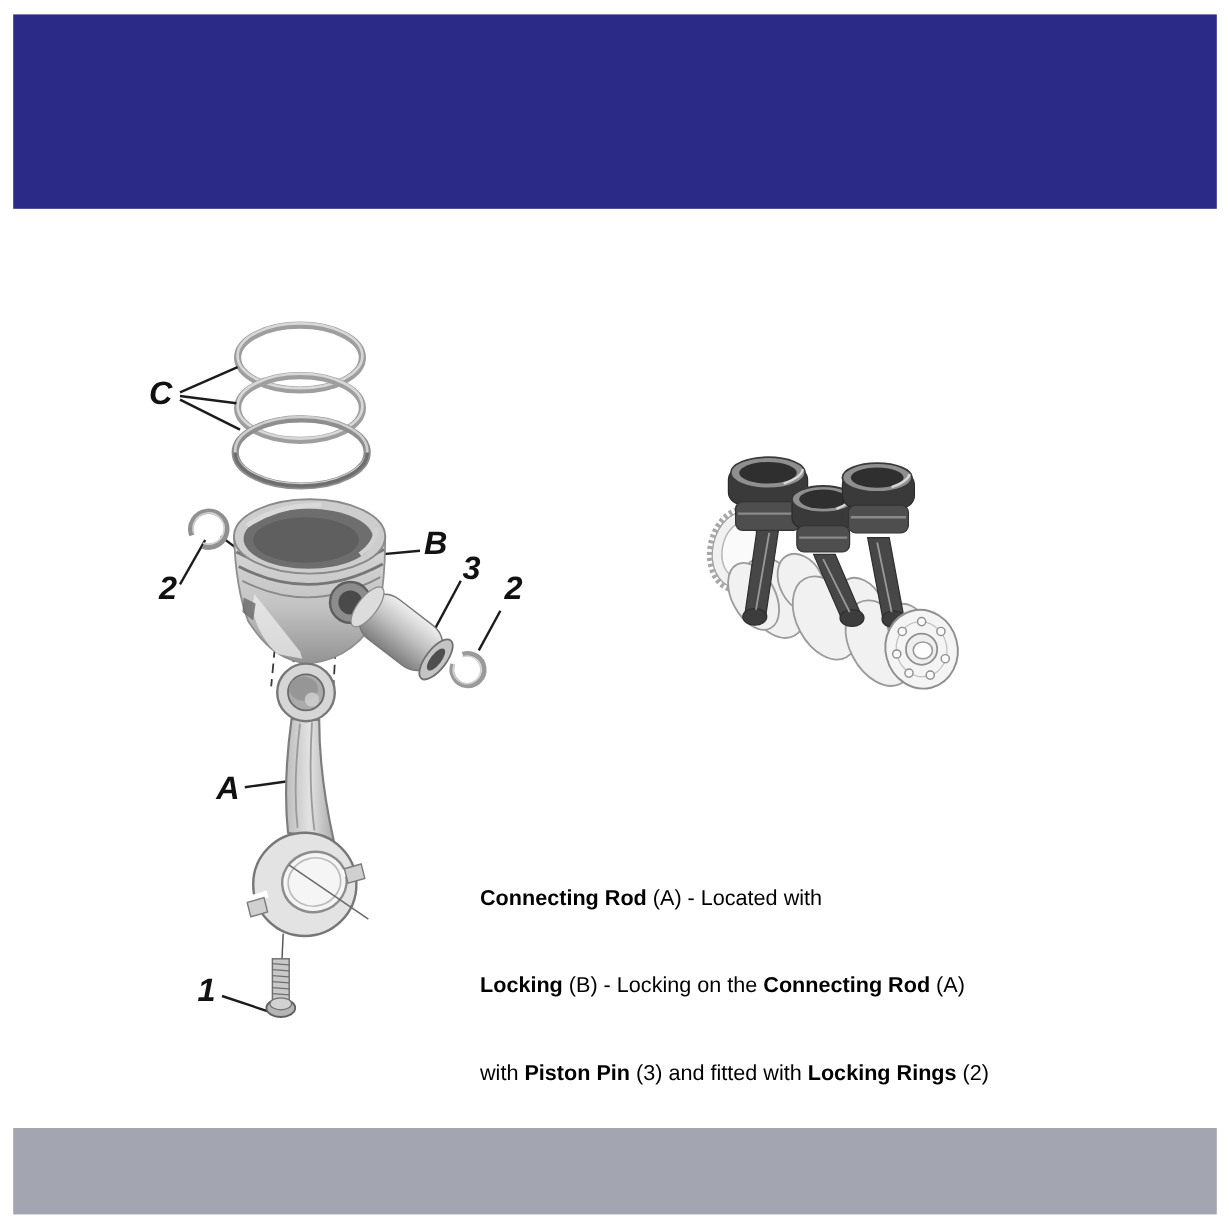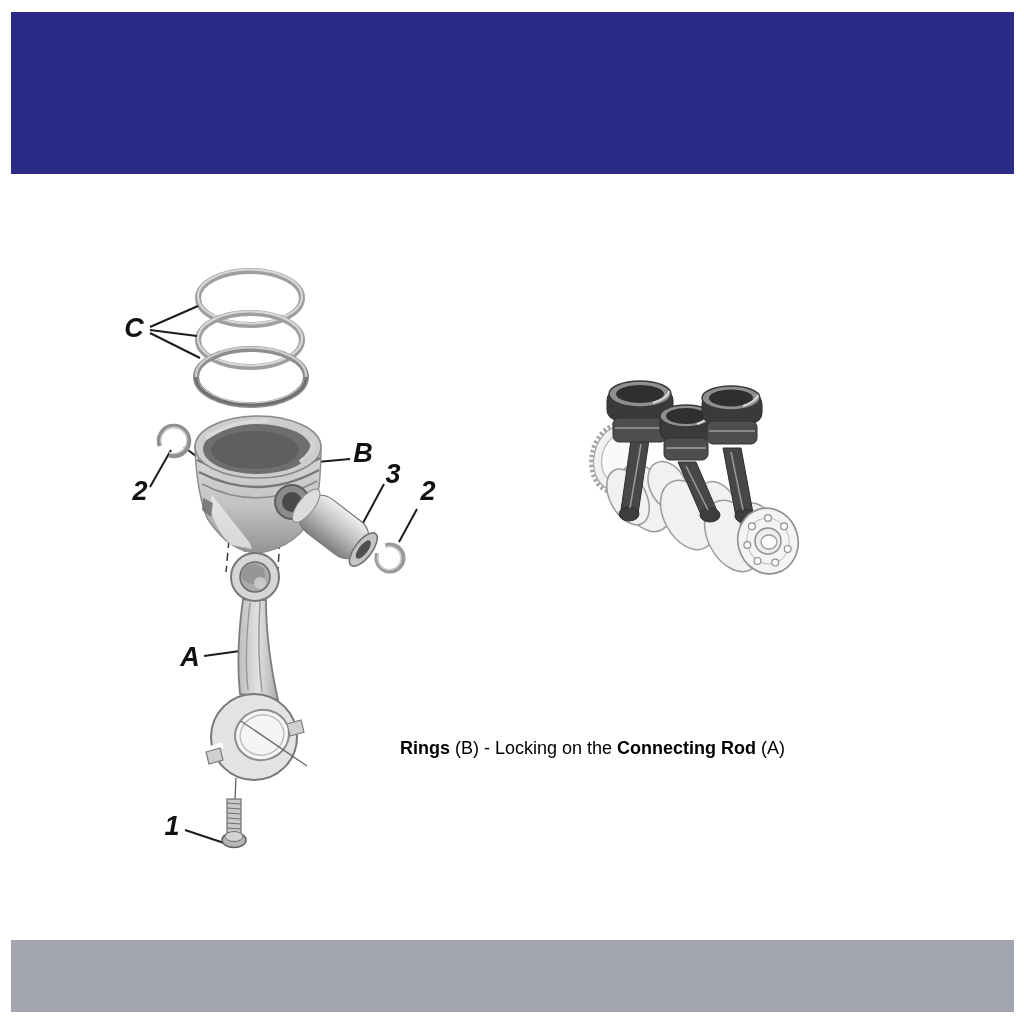--- a/index.html
+++ b/index.html
@@ -227,15 +227,17 @@
 
 <div class="lbl" style="left:134px; top:328px;">C</div>
 <div class="lbl" style="left:363px; top:453px;">B</div>
 <div class="lbl" style="left:393px; top:474px;">3</div>
 <div class="lbl" style="left:428px; top:491px;">2</div>
 <div class="lbl" style="left:140px; top:491px;">2</div>
 <div class="lbl" style="left:190px; top:657px;">A</div>
 <div class="lbl" style="left:172px; top:826px;">1</div>
 
 <div class="desc">
-  <div><span class="b">Rings</span><span> (B) - Locking on the </span><span class="b">Connecting Rod</span><span> (A)</span></div>
+  <div><span class="b">Connecting Rod</span><span> (A) - Located with</span></div>
+  <div><span class="b">Locking</span><span> (B) - Locking on the </span><span class="b">Connecting Rod</span><span> (A)</span></div>
+  <div><span>with </span><span class="b">Piston Pin</span><span> (3) and fitted with </span><span class="b">Locking Rings</span><span> (2)</span></div>
   
 </div>
 
 </body></html>

